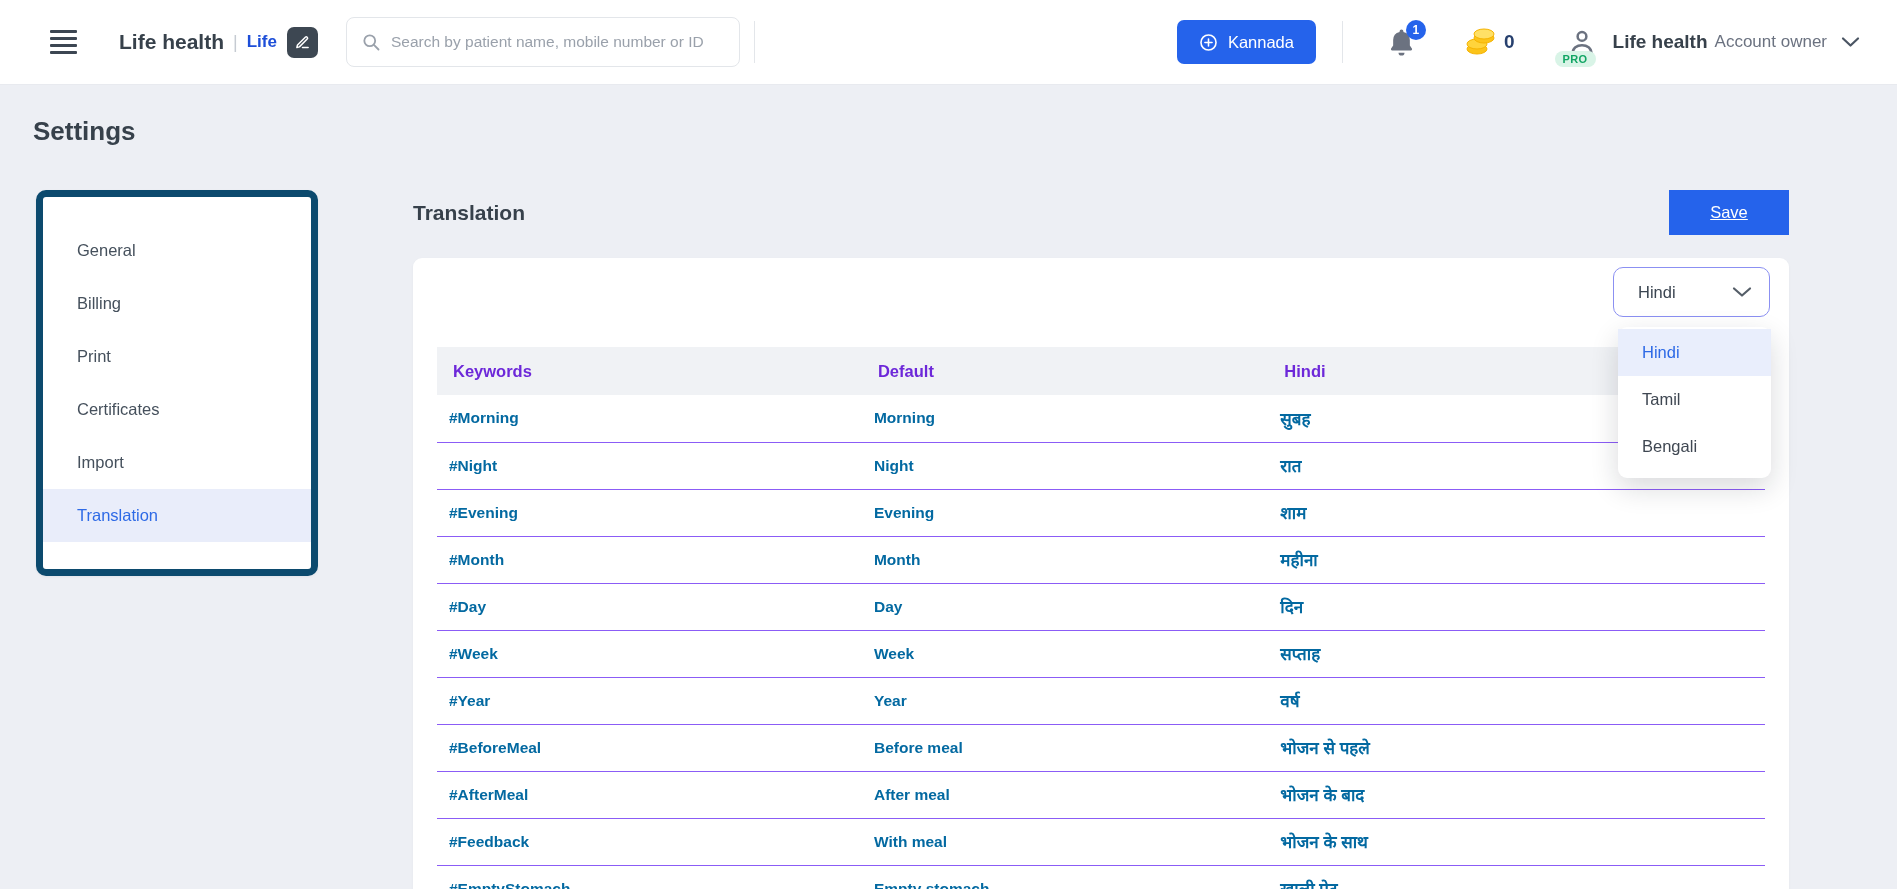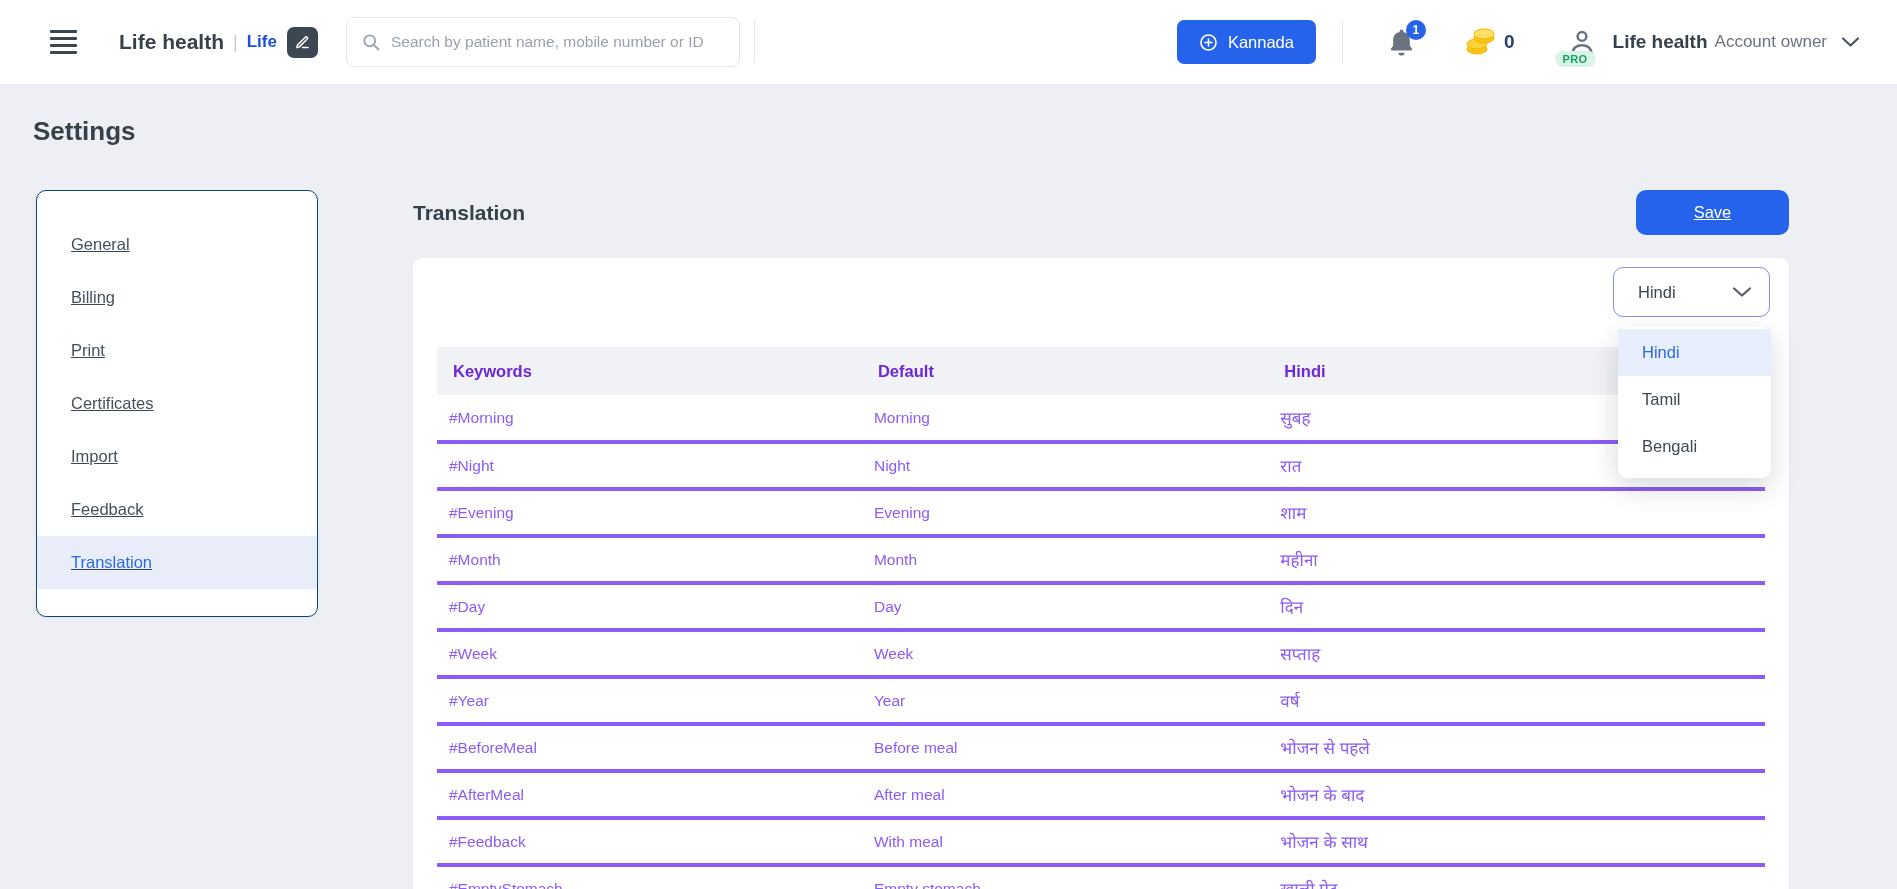--- a/index.html
+++ b/index.html
@@ -57,35 +57,35 @@
     font-size:11px; font-weight:bold; padding:2px 8px; border-radius:9px; letter-spacing:.4px;
   }
   .account-name { font-size:19px; font-weight:bold; color:#37414b; margin-left:16px; }
   .account-role { font-size:17px; color:#6b7280; margin-left:7px; }
   .account-chevron { margin-left:14px; }
   
   .page-title { font-size:26px; font-weight:bold; color:#37414b; margin:31px 0 8px 33px; }
   .content { display:flex; align-items:flex-start; margin-top:43px; }
   
   .settings-card {
-    margin-left:36px; width:282px; background:#fff; border:1px solid #0c4a6e;
-    border-radius:10px; padding:27px 0; box-shadow:0 1px 3px rgba(16,24,40,.05);text-decoration:underline;
+    margin-left:36px; width:282px; background:#fff; border:7px solid #0c4a6e;
+    border-radius:10px; padding:27px 0; box-shadow:0 1px 3px rgba(16,24,40,.05);
   }
   .side-item {
     height:53px; display:flex; align-items:center; padding-left:34px;
     font-size:16.5px; color:#45505c; cursor:pointer;
   }
   .side-item.active { background:#e9edfa; color:#2e6ae6; }
   
   .main-col { flex:1; margin-left:95px; margin-right:108px; }
   .main-head { display:flex; align-items:center; justify-content:space-between; }
   .section-title { font-size:21px; font-weight:bold; color:#37414b; }
   .save-btn {
-    width:153px; height:45px; background:#2563eb; color:#fff; border:none;
-    border-radius:10px; font-size:16.5px; font-family:inherit; cursor:pointer;text-decoration:underline;
+    width:120px; height:45px; background:#2563eb; color:#fff; border:none;
+    border-radius:0; font-size:16.5px; font-family:inherit; cursor:pointer;text-decoration:underline;
   }
   .panel {
     position:relative; margin-top:23px; background:#fff; border-radius:9px;
     height:700px; box-shadow:0 1px 3px rgba(16,24,40,.04);
   }
   .panel-top { display:flex; justify-content:flex-end; padding:9px 19px 0 0; }
   .lang-select {
     width:157px; height:50px; border:1px solid #8b90f2; border-radius:10px;
     background:#fff; display:flex; align-items:center; justify-content:space-between;
     padding:0 17px 0 24px; cursor:pointer;
@@ -104,22 +104,22 @@
   .dropdown-item.selected { background:#e9eefc; color:#2e6ae6; }
   
   .tbl-wrap { margin:30px 24px 0 24px; }
   table { width:100%; border-collapse:collapse; table-layout:fixed; }
   col.c1 { width:32%; } col.c2 { width:30.6%; }
   th {
     height:48px; background:#f0f2f5; text-align:left; font-size:16.5px;
     font-weight:bold; color:#6d28d9; padding-left:16px;
   }
   td {
-    height:47px; border-bottom:4px solid #8b5cf6; font-size:15.5px;
-    color:#8b5cf6; padding-left:12px;
+    height:47px; border-bottom:1px solid #8b5cf6; font-size:15.5px;
+    color:#0369a1; padding-left:12px;font-weight:bold;
   }
   td.hi { font-size:17px; }
   svg { display:block; }
 </style>
 </head>
 <body>
 
 <header class="topbar">
   <div class="hamburger">
     <span></span>
@@ -211,21 +211,20 @@
 <h1 class="page-title">Settings</h1>
 
 <div class="content">
 
   <nav class="settings-card">
     <div class="side-item">General</div>
     <div class="side-item">Billing</div>
     <div class="side-item">Print</div>
     <div class="side-item">Certificates</div>
     <div class="side-item">Import</div>
-    <div class="side-item">Feedback</div>
     <div class="side-item active">Translation</div>
   </nav>
 
   <section class="main-col">
     <div class="main-head">
       <h2 class="section-title">Translation</h2>
       <button class="save-btn">Save</button>
     </div>
 
     <div class="panel">

